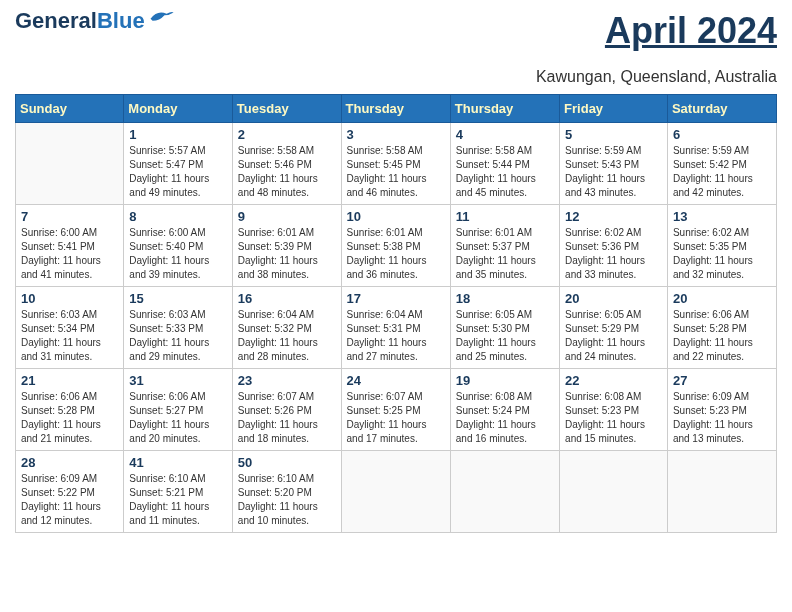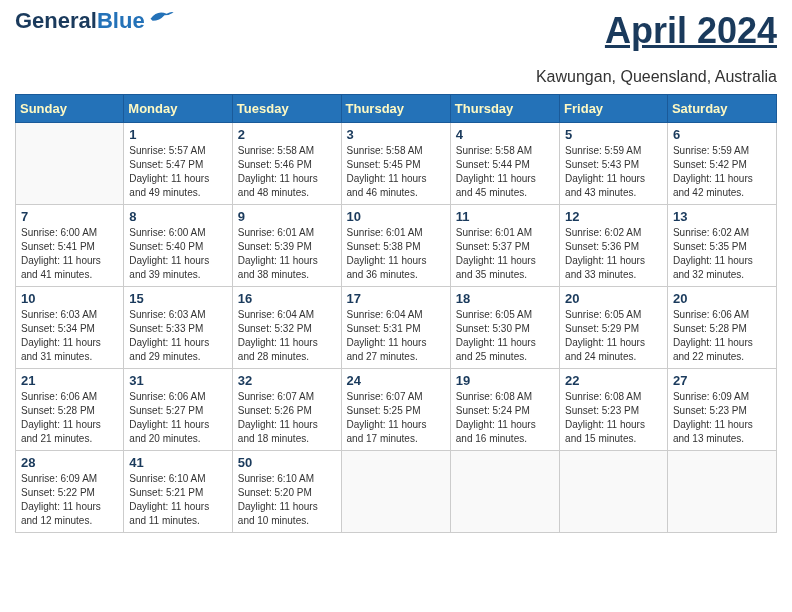--- a/index.html
+++ b/index.html
@@ -279,21 +279,21 @@
 and 21 minutes.</div>
         </td>
         <td>
           <span class="day-number">31</span>
           <div class="day-info" style="white-space: pre-line;">Sunrise: 6:06 AM
 Sunset: 5:27 PM
 Daylight: 11 hours
 and 20 minutes.</div>
         </td>
         <td>
-          <span class="day-number">32</span>
+          <span class="day-number">23</span>
           <div class="day-info" style="white-space: pre-line;">Sunrise: 6:07 AM
 Sunset: 5:26 PM
 Daylight: 11 hours
 and 18 minutes.</div>
         </td>
         <td>
           <span class="day-number">24</span>
           <div class="day-info" style="white-space: pre-line;">Sunrise: 6:07 AM
 Sunset: 5:25 PM
 Daylight: 11 hours

